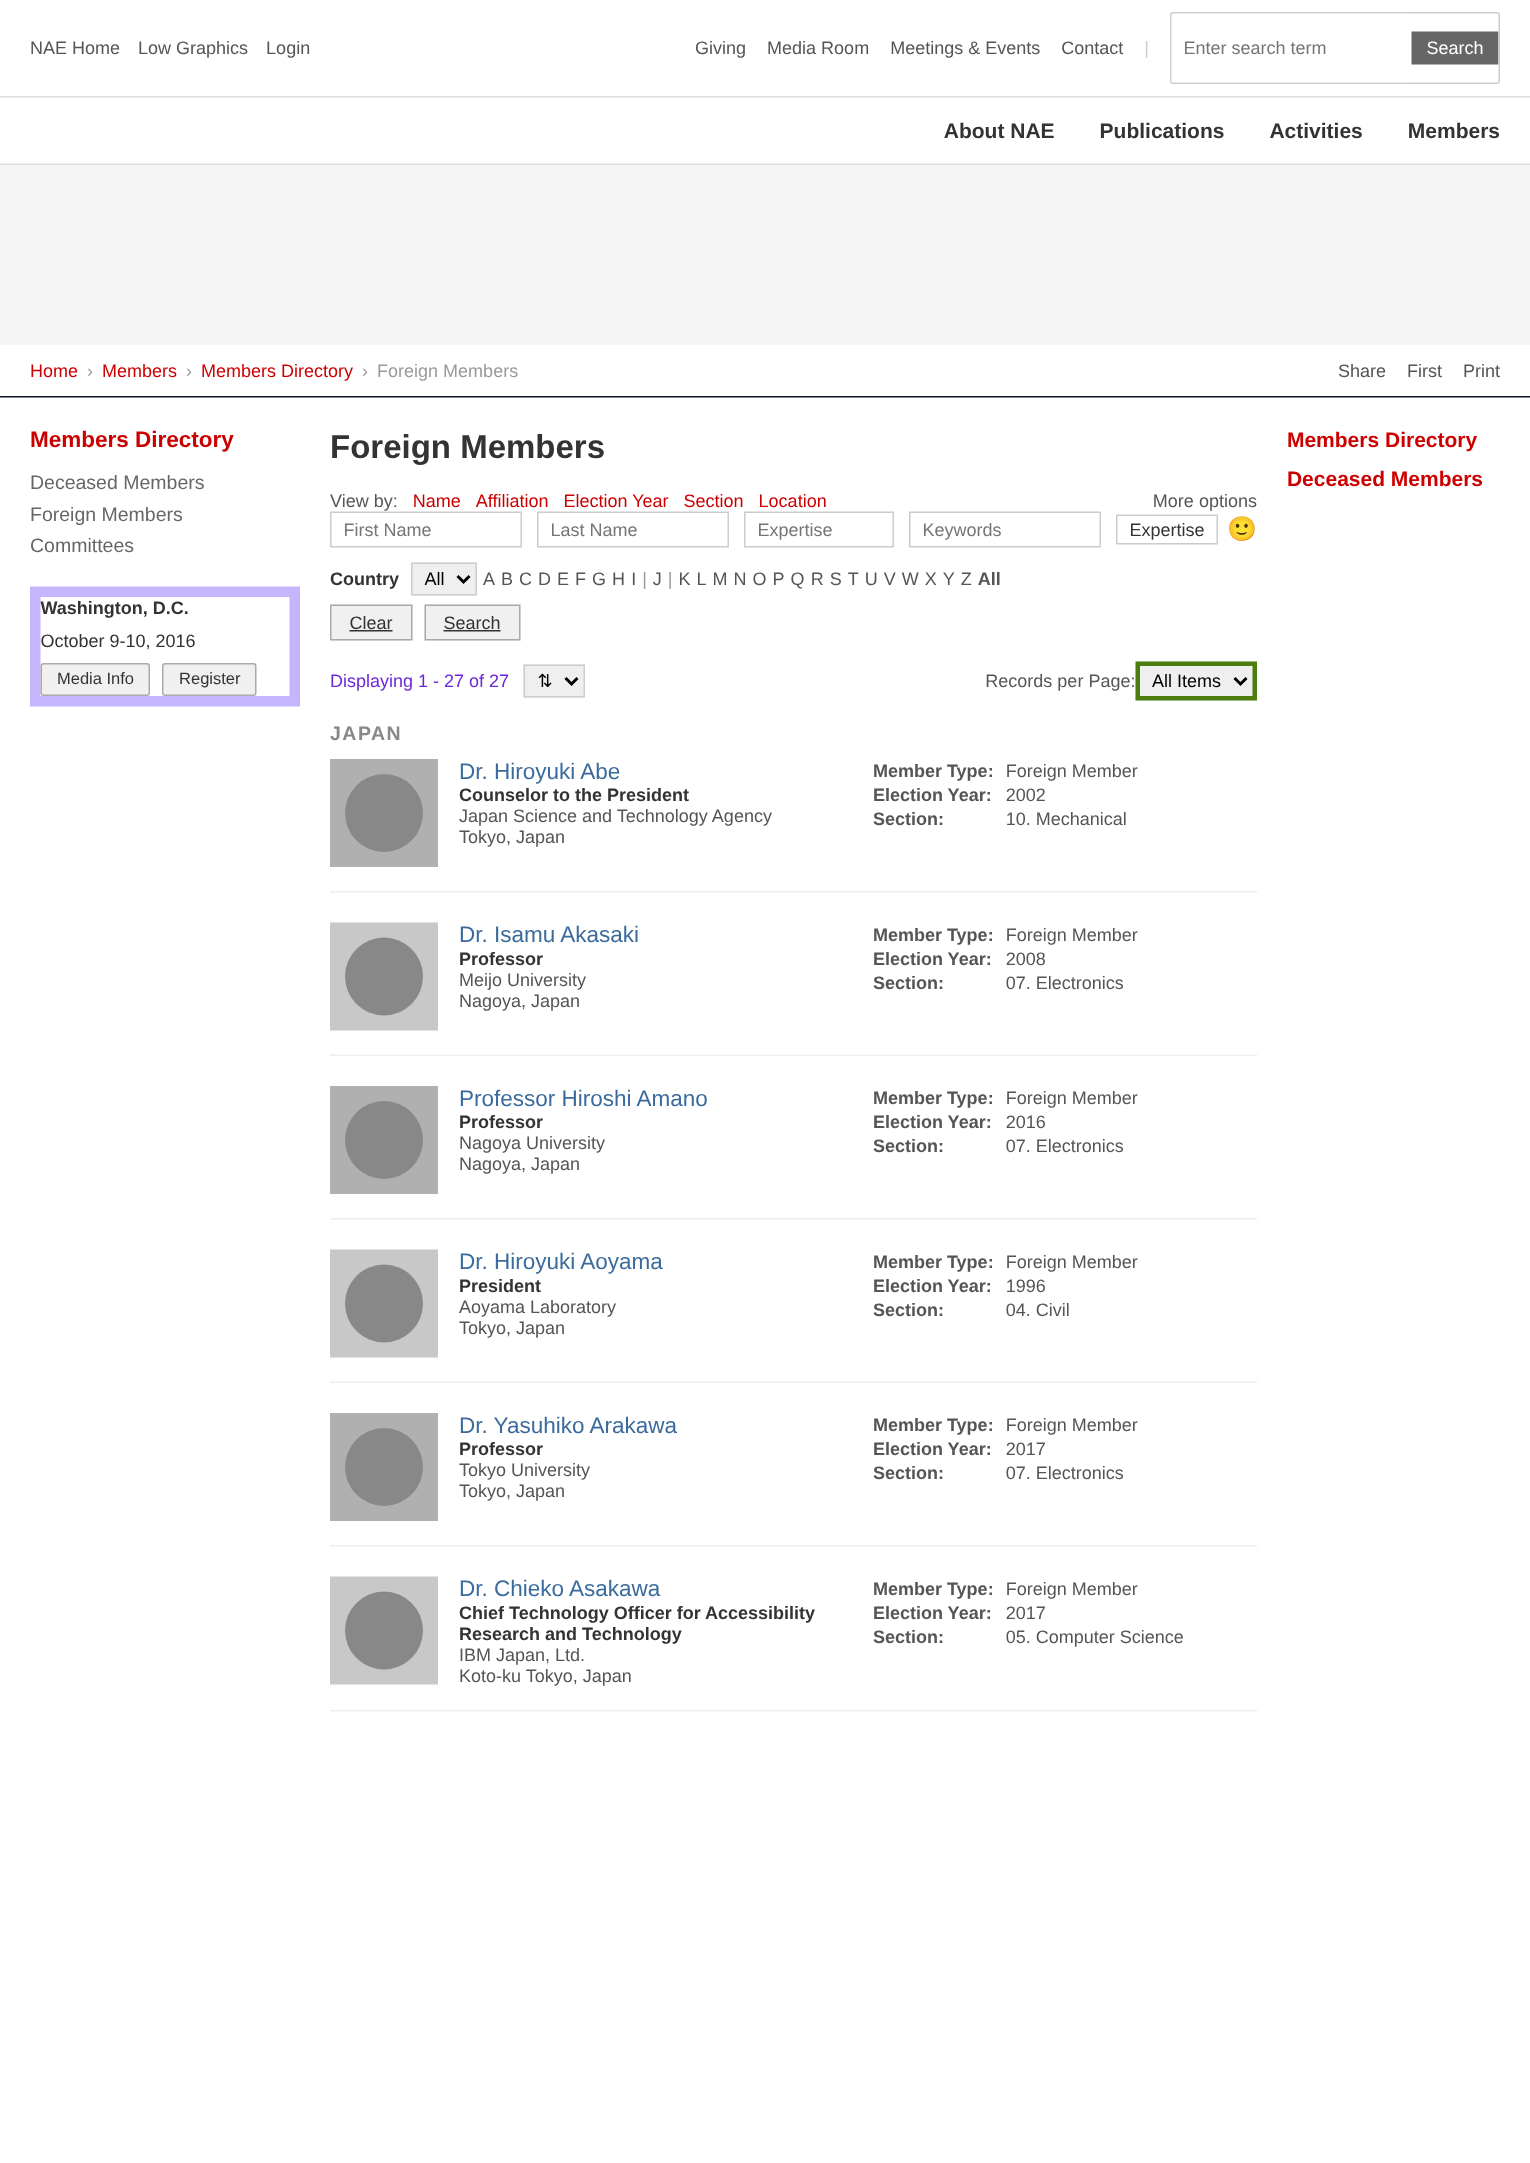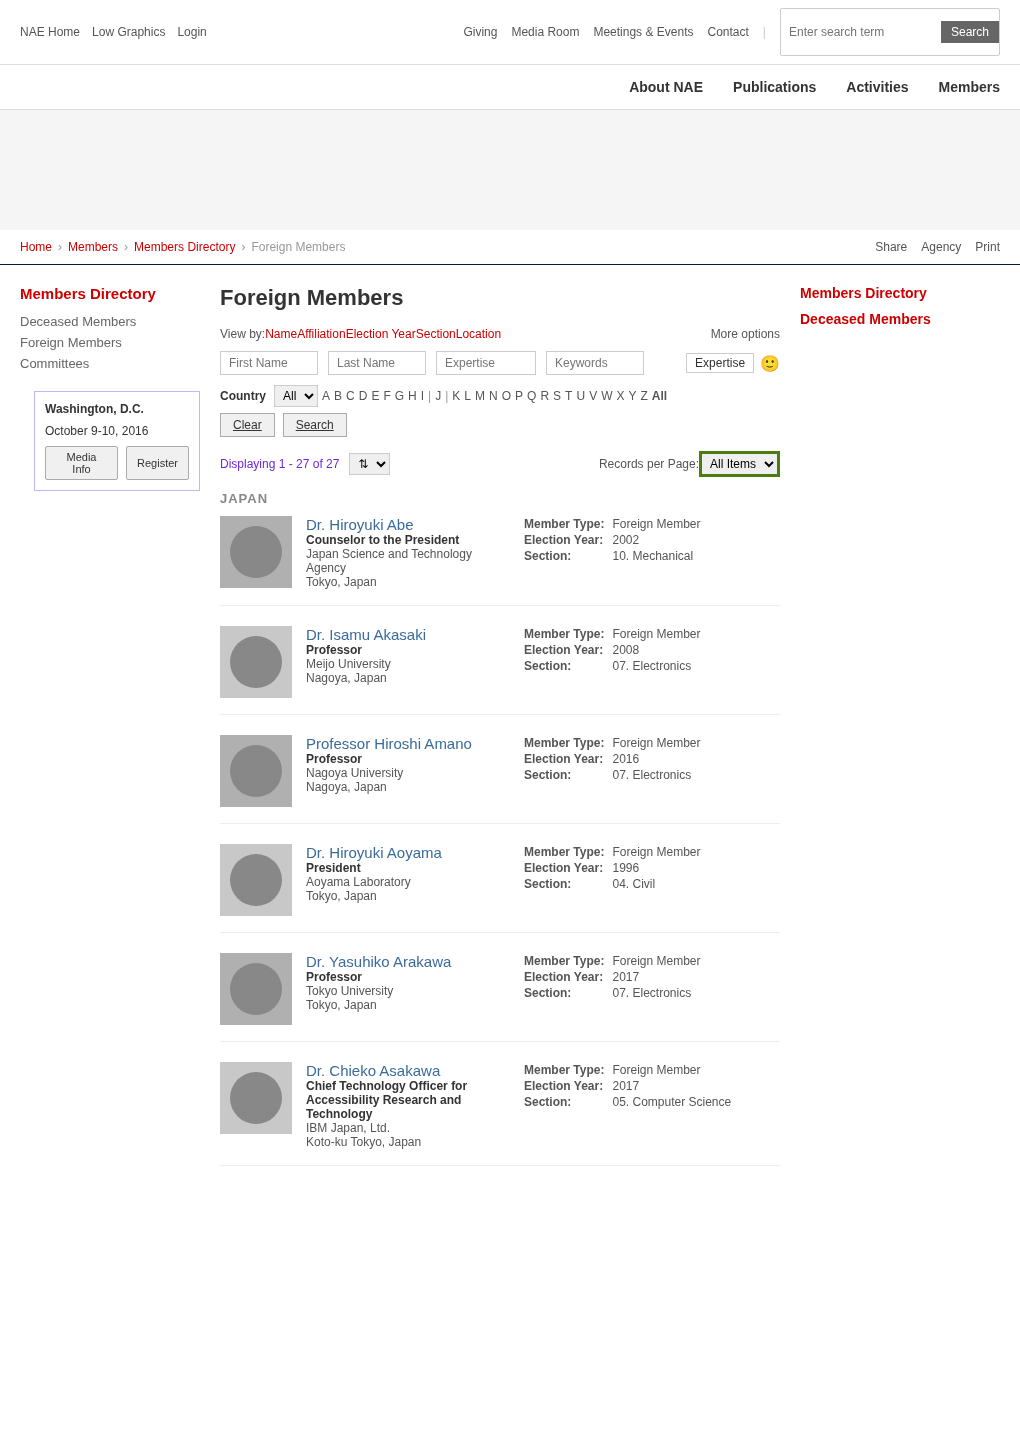--- a/index.html
+++ b/index.html
@@ -42,45 +42,45 @@
     
     .content-wrapper { display: flex; padding: 20px; gap: 0; }
 
     
     .left-sidebar { width: 200px; flex-shrink: 0; padding-right: 20px; }
     .sidebar-title { font-size: 15px; font-weight: bold; color: #c00; margin-bottom: 12px; }
     .sidebar-links { display: flex; flex-direction: column; gap: 6px; }
     .sidebar-links a { color: #666; text-decoration: none; font-size: 13px; }
 
     
-    .event-box { margin-top: 20px; border: 1px solid #c4b5fd; padding: 10px; font-size: 12px; margin-left: 14px; }
+    .event-box { margin-top: 20px; border: 7px solid #c4b5fd; font-size: 12px; }
     .event-box p { color: #333; }
     .event-box .event-date { font-weight: bold; margin-bottom: 8px; }
     .event-buttons { display: flex; gap: 8px; margin-top: 8px; }
     .event-btn { border: 1px solid #aaa; background: #f0f0f0; color: #333; padding: 4px 10px; cursor: pointer; font-size: 11px; border-radius: 2px; }
 
     
     .main-content { flex: 1; }
 
     .page-title { font-size: 22px; font-weight: bold; color: #333; margin-bottom: 16px; }
 
     
     .right-sidebar { width: 220px; flex-shrink: 0; padding-left: 20px; }
     .rs-title { font-size: 14px; font-weight: bold; color: #c00; margin-bottom: 10px; }
     .rs-subtitle { font-size: 14px; font-weight: bold; color: #c00; margin-top: 10px; }
 
     
-    .viewby-bar { display: flex; align-items: center; margin-bottom: 10px; font-size: 12px; flex-wrap: wrap; }
+    .viewby-bar { display: flex; align-items: center; gap: 10px; font-size: 12px; flex-wrap: wrap; }
     .viewby-bar span { color: #555; }
     .viewby-bar a { color: #c00; text-decoration: none; font-size: 12px; }
     .more-options { margin-left: auto; color: #555; font-size: 12px; }
 
     
     .filter-row { display: flex; align-items: center; gap: 10px; margin-bottom: 10px; }
-    .filter-row input { border: 1px solid #ccc; padding: 4px 8px; font-size: 12px; width: 98px; }
+    .filter-row input { border: 1px solid #ccc; padding: 4px 8px; font-size: 12px; width: 128px; }
     .filter-row input.expertise { width: 100px; }
 
     
     .alpha-row { display: flex; align-items: center; gap: 4px; margin-bottom: 6px; flex-wrap: wrap; font-size: 12px; }
     .alpha-row .country-label { font-weight: bold; margin-right: 4px; }
     .alpha-select { font-size: 12px; padding: 2px 4px; border: 1px solid #ccc; }
     .alpha-letter { color: #555; cursor: pointer; }
 
     
     .clear-search-row { display: flex; justify-content: flex-start; gap: 8px; margin-bottom: 14px; text-decoration: underline; }
@@ -146,21 +146,21 @@
 <div class="breadcrumb-bar">
   <a href="#">Home</a>
   <span>›</span>
   <a href="#">Members</a>
   <span>›</span>
   <a href="#">Members Directory</a>
   <span>›</span>
   <span>Foreign Members</span>
   <div class="breadcrumb-actions">
     <a href="#">Share</a>
-    <a href="#">Agency</a>
+    <a href="#">First</a>
     <a href="#">Print</a>
   </div>
 </div>
 
 <div class="content-wrapper">
 
   <div class="left-sidebar">
     <div class="sidebar-title">Members Directory</div>
     <div class="sidebar-links">
       <a href="#">Deceased Members</a>

